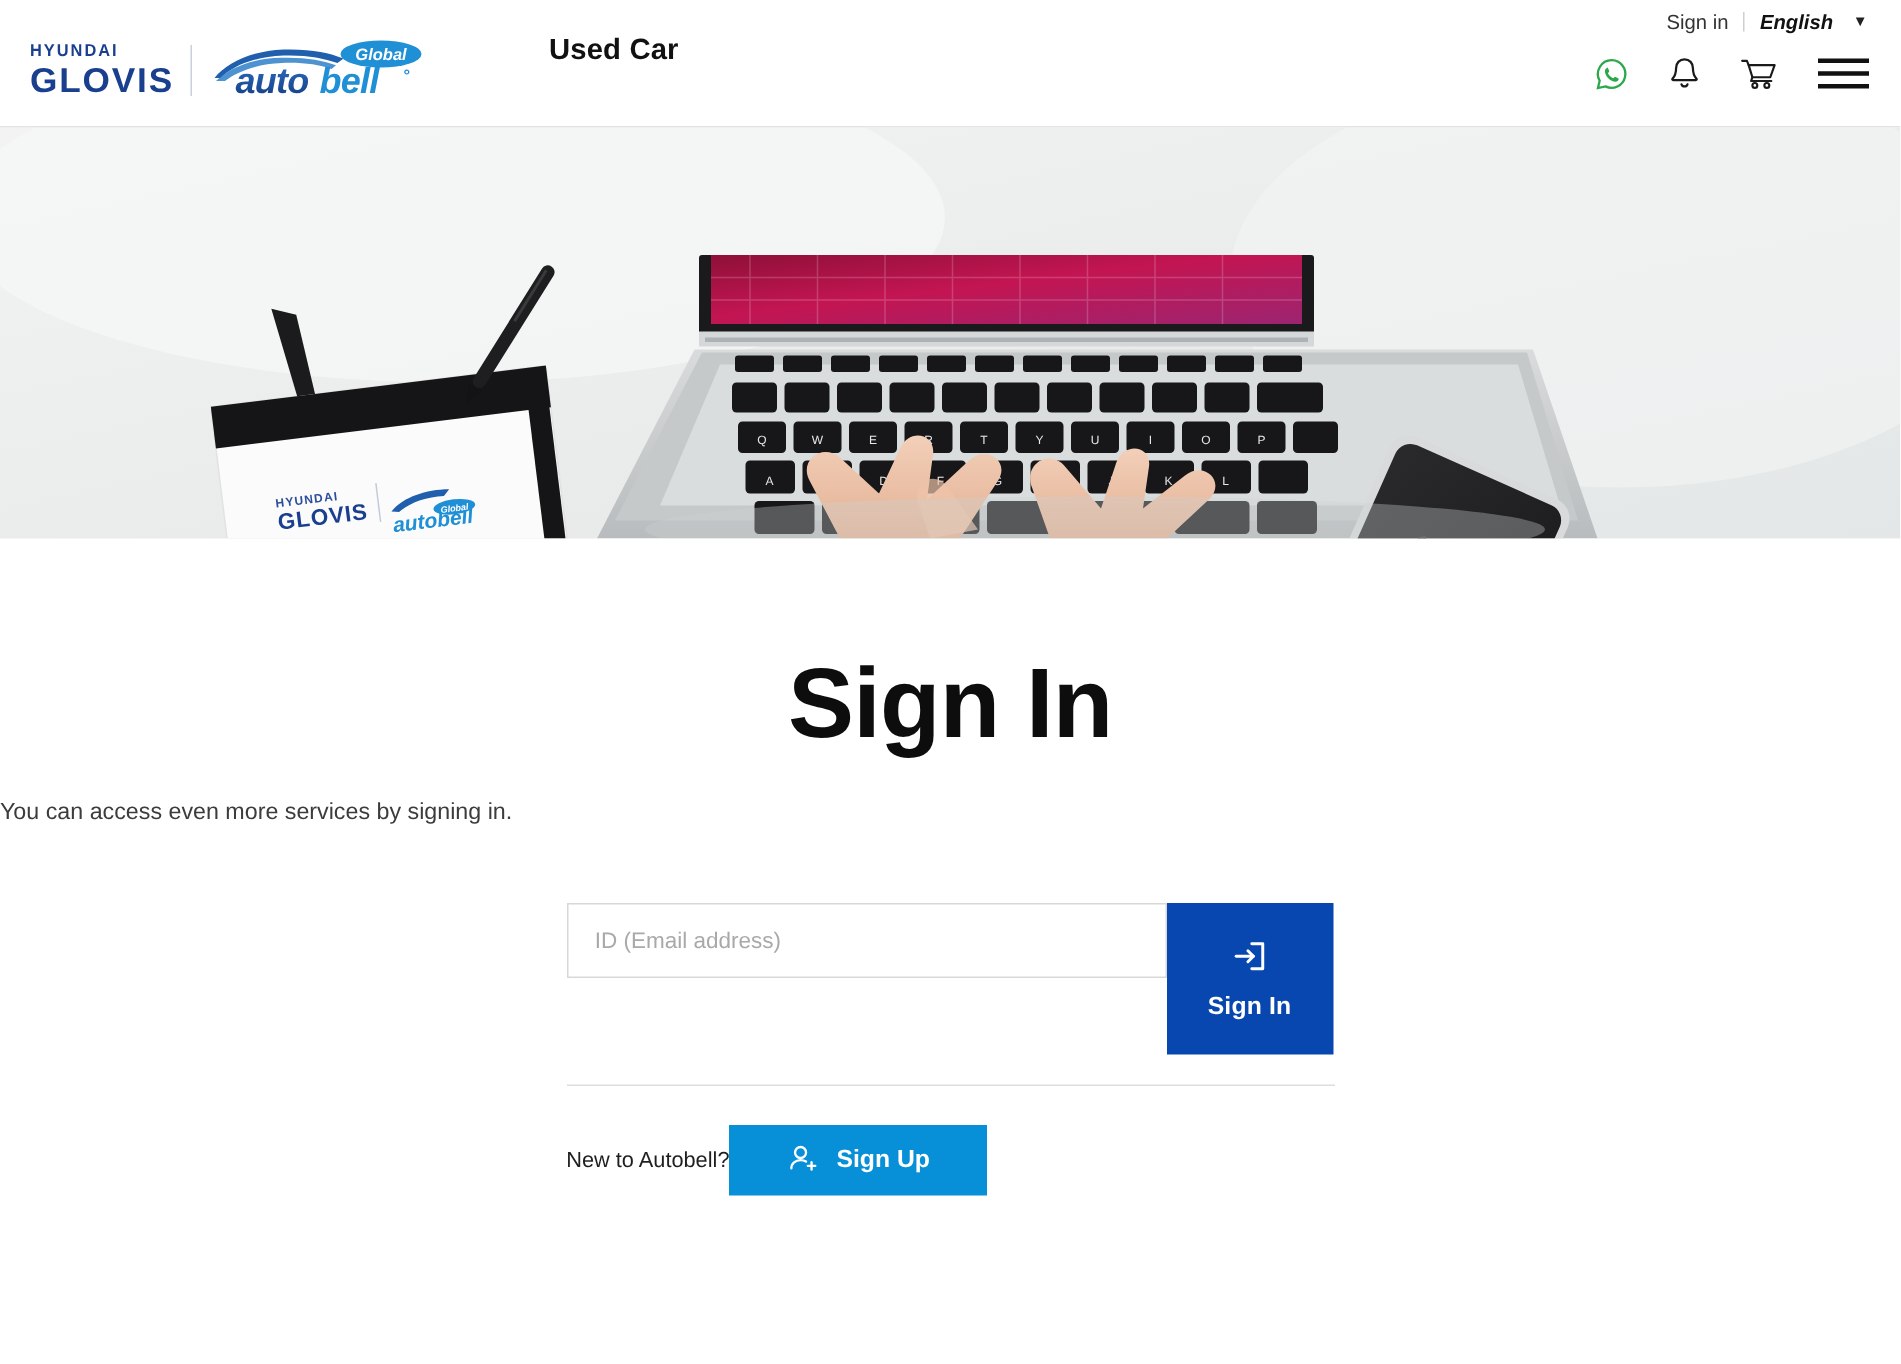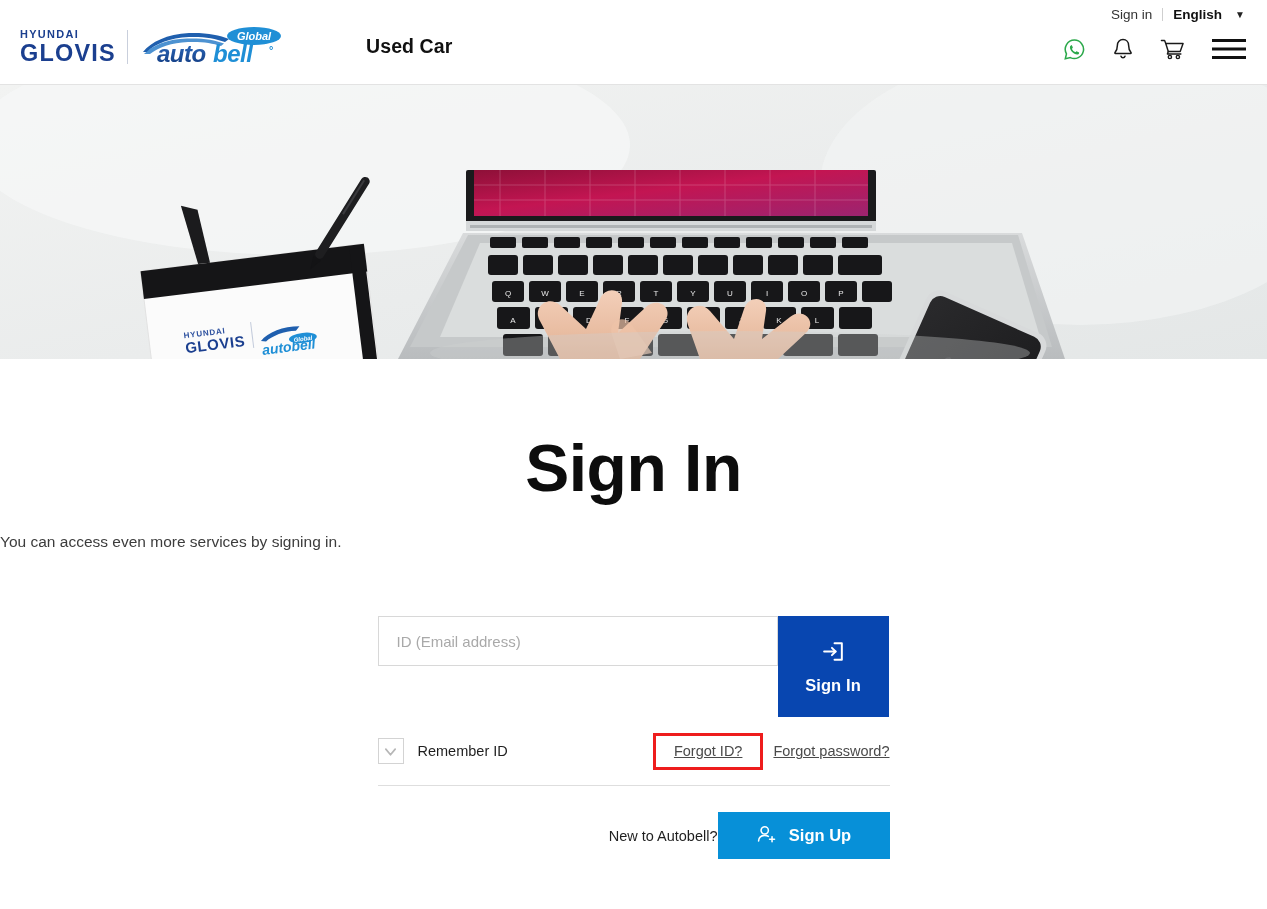--- a/index.html
+++ b/index.html
@@ -58,41 +58,41 @@
     width: 1px;
     height: 34px;
     background: #c9cfdc;
     margin: 0 13px;
   }
   .logo-autobell { position: relative; width: 150px; height: 42px; }
 
   .used-car-title {
     position: absolute;
     left: 366px;
-    top: 35px;
+    top: 22px;
     font-size: 19.5px;
     font-weight: 700;
     color: #111111;
     letter-spacing: 0.1px;
   }
 
   .header-top-right {
     position: absolute;
     right: 22px;
     top: 7px;
     display: flex;
     align-items: center;
     font-size: 13.5px;
     color: #333333;
   }
   .hdr-signin { color: #333333; font-size: 13.5px; cursor: pointer; }
   .hdr-divider {
     width: 1px; height: 13px; background: #cfcfcf; margin: 0 10px;
   }
-  .hdr-lang { font-weight: 700; color: #111111; font-size: 13.5px; cursor: pointer; }
+  .hdr-lang { font-weight: 700; color: #111111; font-size: 13.5px; cursor: pointer; font-style: italic; }
   .hdr-caret {
     margin-left: 13px;
     font-size: 10px;
     color: #222222;
     cursor: pointer;
     line-height: 1;
   }
 
   .header-icons {
     position: absolute;
@@ -131,21 +131,21 @@
   }
   .page-subtitle {
     text-align: left;
     font-size: 15.5px;
     color: #3c3c3c;
     margin: 32px 0 0 0;
   }
 
   .form-wrap {
     width: 512px;
-    margin: 65px auto 0 auto;
+    margin: 51px auto 0 auto;
   }
   .cred-row { display: flex; align-items: stretch; }
   .cred-fields { width: 400px; }
   .cred-input {
     display: block;
     width: 400px;
     height: 50px;
     border: 1px solid #d8d8d8;
     padding: 0 18px;
     font-family: "Liberation Sans", sans-serif;
@@ -217,21 +217,21 @@
   .divider-line {
     width: 512px;
     height: 1px;
     background: #dedede;
     margin: 20px auto 0 auto;
   }
 
   .signup-row {
     display: flex;
     align-items: center;
-    justify-content: flex-end;
+    justify-content: flex-start;
     margin-top: 26px;
   }
   .signup-text { font-size: 14.5px; color: #1f1f1f; }
   .signup-btn {
     width: 172px;
     height: 47px;
     background: #0790d8;
     border: none;
     color: #ffffff;
     display: flex;
@@ -515,37 +515,20 @@
           <svg width="25" height="25" viewBox="0 0 24 24" fill="none" stroke="#ffffff" stroke-width="1.9" stroke-linecap="round" stroke-linejoin="round">
             <path d="M13 4h7v16h-7"></path>
             <path d="M3 12h11"></path>
             <path d="M10.5 8.5 14 12l-3.5 3.5"></path>
           </svg>
         </span>
         <span class="signin-btn-label">Sign In</span>
       </button>
     </div>
 
-    <div class="options-row">
-      <span class="remember-box">
-        <svg width="15" height="15" viewBox="0 0 16 16" fill="none" stroke="#b6b6b6" stroke-width="1.8" stroke-linecap="round" stroke-linejoin="round">
-          <path d="M3 5.5 8 11.5 13 5.5"></path>
-        </svg>
-      </span>
-      <span class="remember-label">Remember ID</span>
-
-      <span class="links-group">
-        <span class="forgot-id-wrap">
-          <a class="forgot-link" href="#">Forgot ID?</a>
-        </span>
-        <span class="forgot-pw-wrap">
-          <a class="forgot-link" href="#">Forgot password?</a>
-        </span>
-      </span>
-    </div>
   </div>
 
   <div class="divider-line"></div>
 
   <div class="form-wrap" style="margin-top:0;">
     <div class="signup-row">
       <span class="signup-text">New to Autobell?</span>
       <button class="signup-btn">
         <span>
           <svg width="22" height="22" viewBox="0 0 24 24" fill="none" stroke="#ffffff" stroke-width="1.7" stroke-linecap="round" stroke-linejoin="round">

